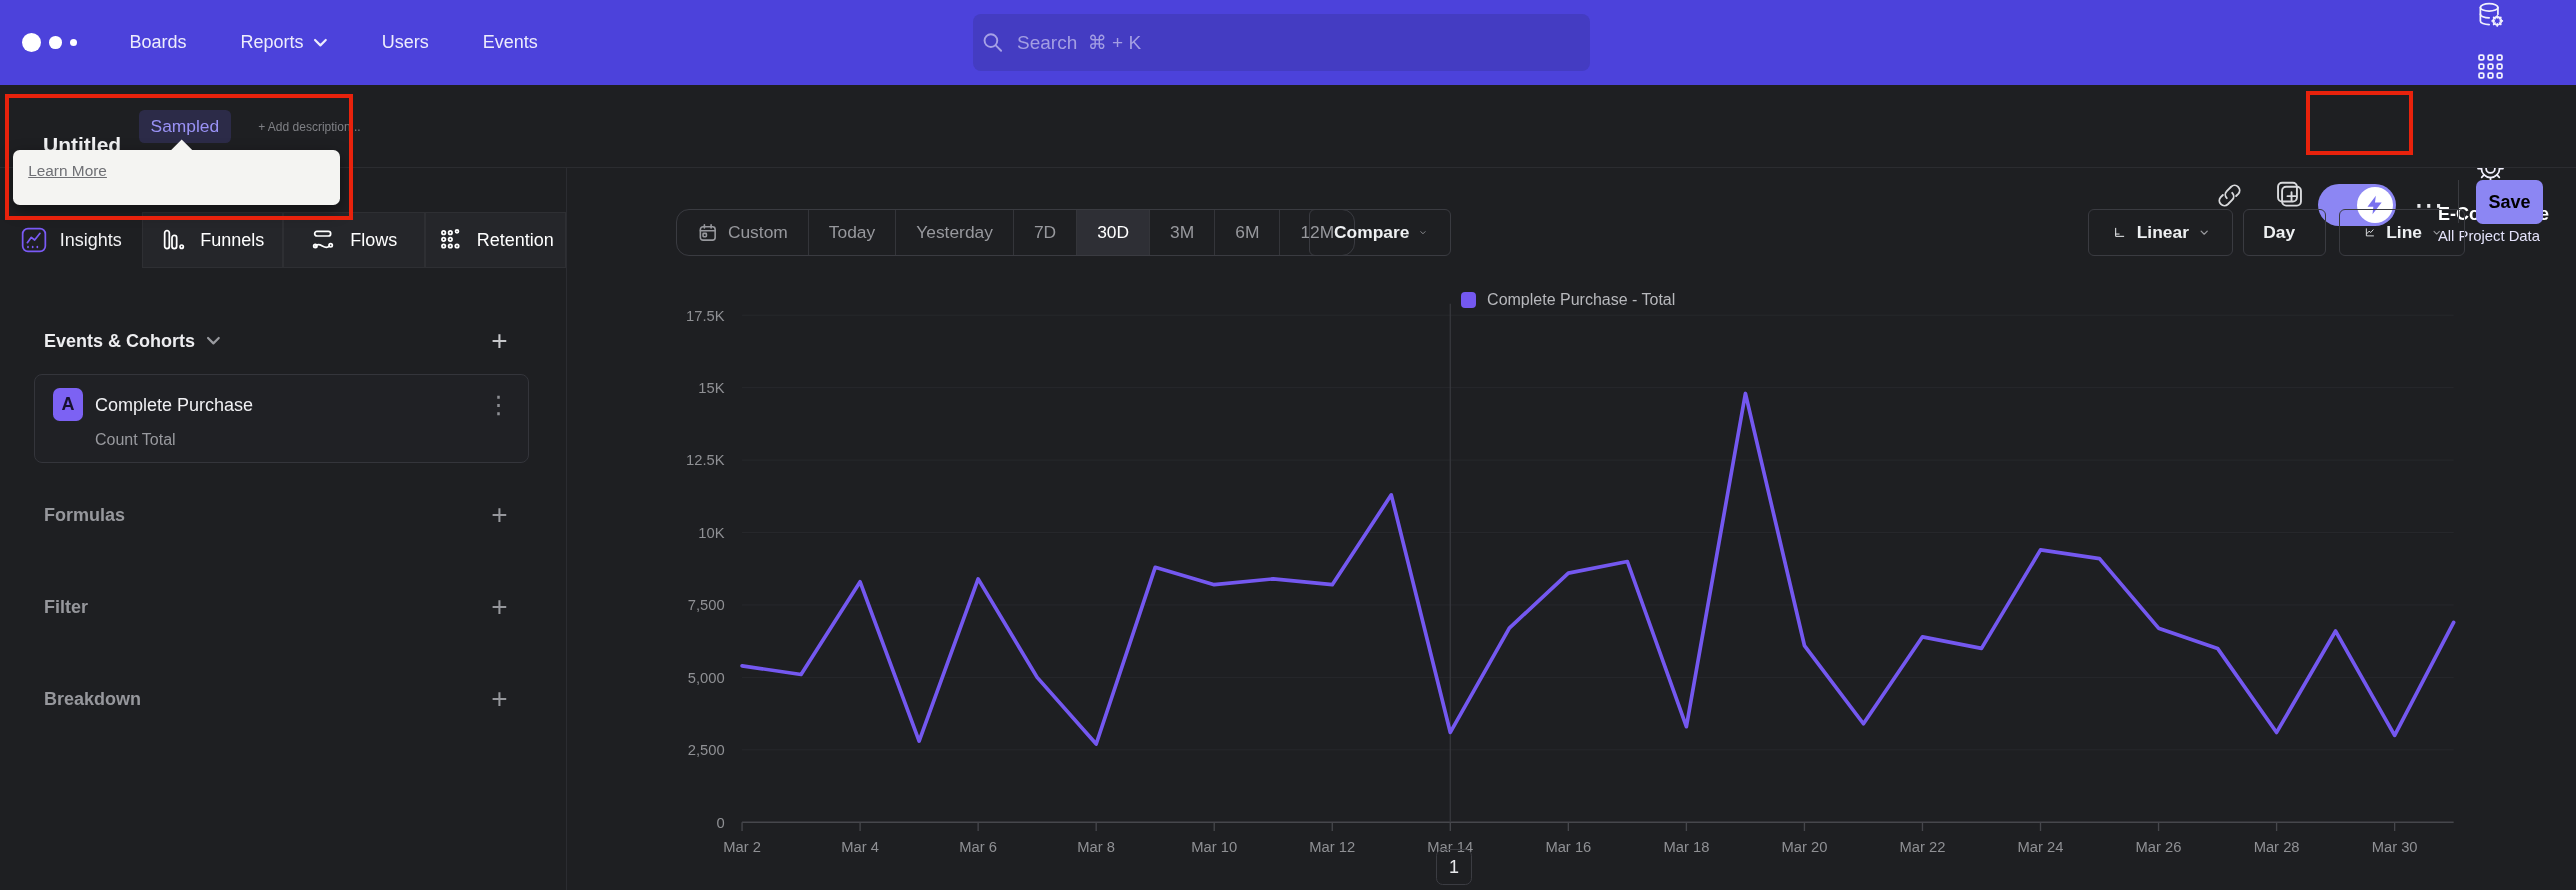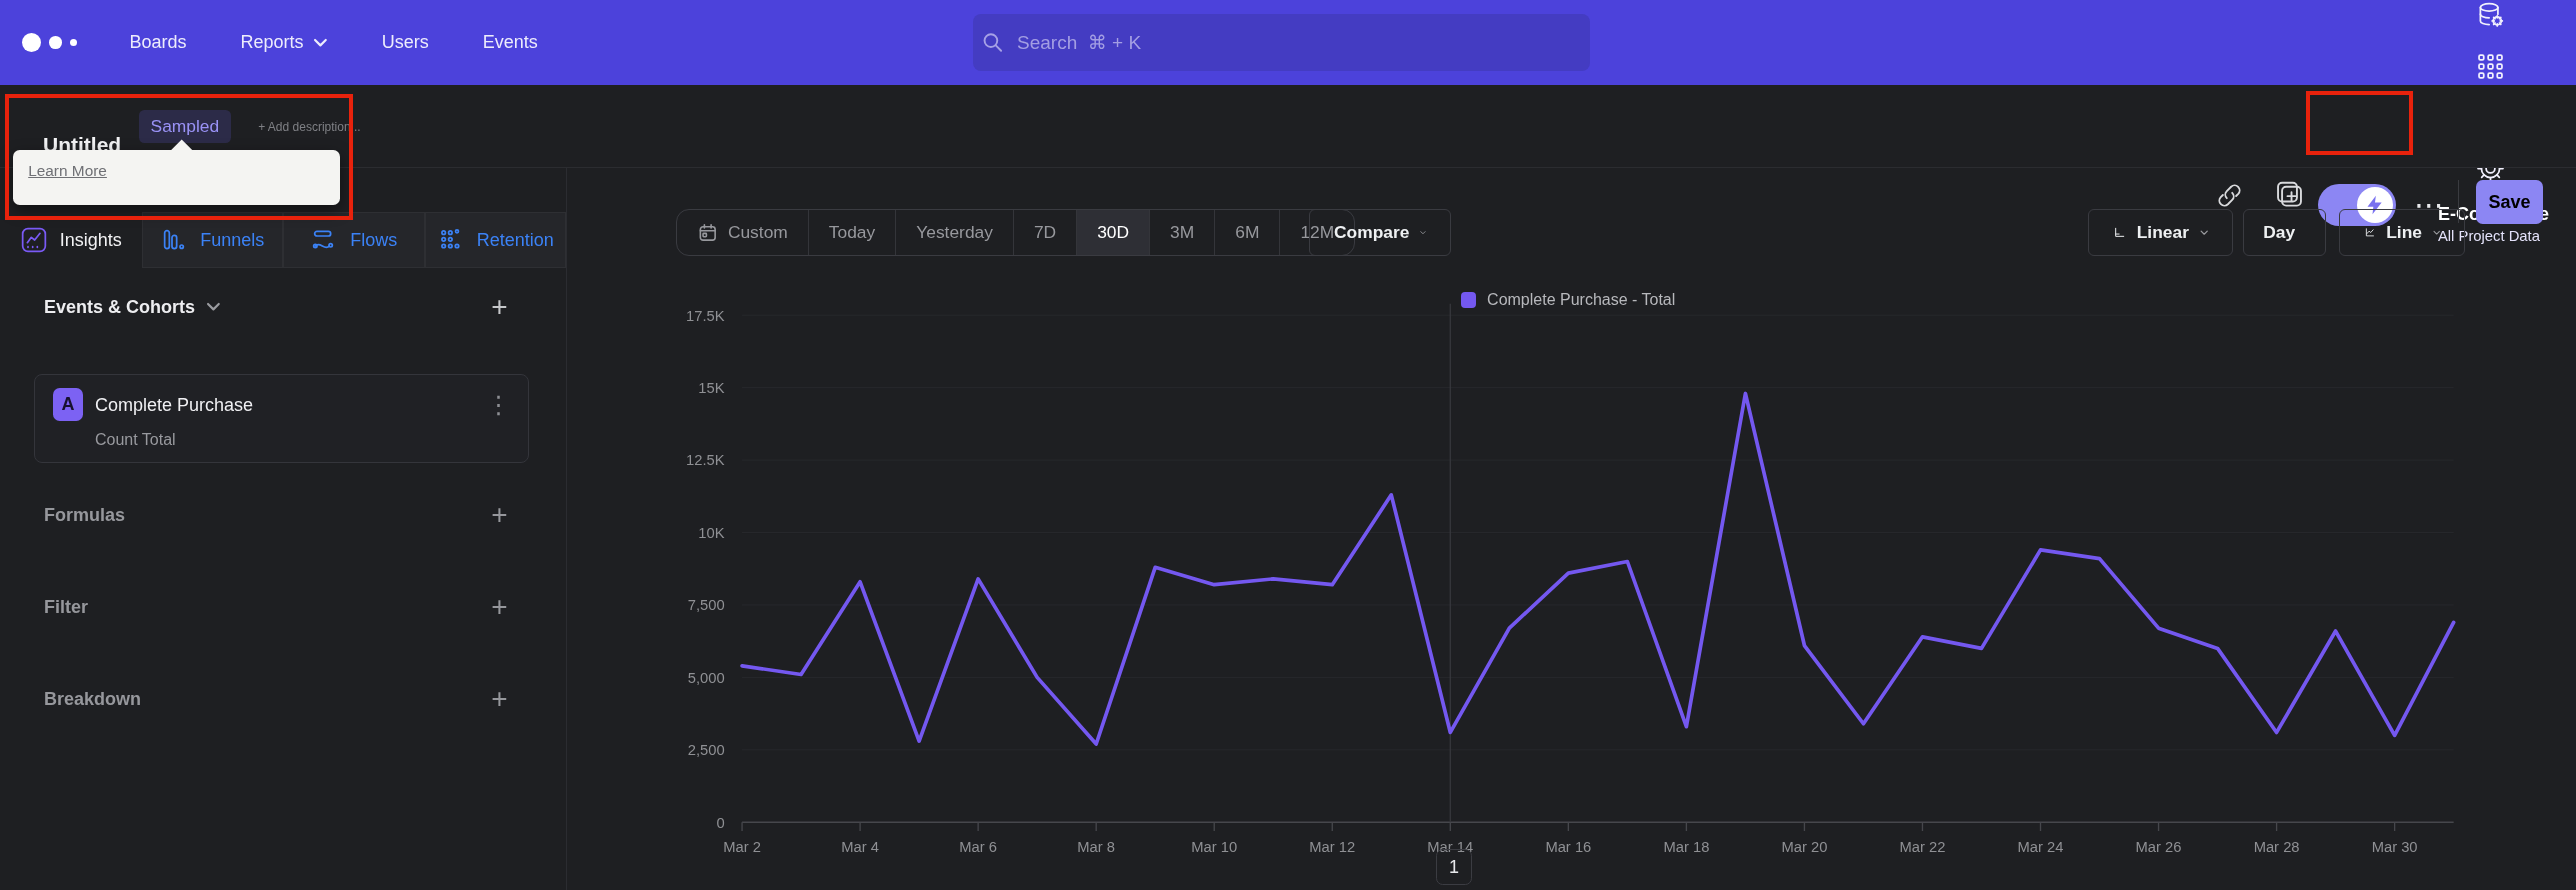--- a/index.html
+++ b/index.html
@@ -64,30 +64,30 @@
   .tooltip { position:absolute; left:13.4px; top:150px; width:327px; height:55px; z-index:55;
     background:#f4f4f2; border-radius:6.7px; padding:8px 14.8px; box-shadow:0 5.4px 16px rgba(0,0,0,.45); }
   .tooltip::before { content:""; position:absolute; left:160px; top:-7.4px; width:17.4px; height:17.4px;
     background:#f4f4f2; transform:rotate(45deg); }
   .tooltip .tl1 { font-size:17px; font-weight:700; color:#1a1b1e; position:relative; }
   .tooltip .tl2 { font-size:15.4px; color:#6f7075; text-decoration:underline; margin-top:4px; position:relative; cursor:pointer; }
 
   
   .tabstrip { position:absolute; left:0; top:212px; width:566px; height:56px; display:flex; }
   .tab { flex:1 1 0; display:flex; align-items:center; justify-content:center; gap:12px;
-    font-size:18px; color:#3b82f6; background:#25262a; border:0.7px solid #2e2f33; cursor:pointer; }
+    font-size:18px; color:#ffffff; background:#25262a; border:0.7px solid #2e2f33; cursor:pointer; }
   .tab.active { background:transparent; border-color:transparent; color:#f2f2f4; font-weight:500; }
   .tab svg { width:28px; height:28px; }
   .tab * { fill:none; stroke:currentColor; stroke-width:2.6; stroke-linecap:round; stroke-linejoin:round; }
   .tab.active .tabicon { color:#7a5af5; }
 
   .side-row { position:absolute; left:0; width:566px; height:42px; display:flex; align-items:center; }
   .side-row .plus { position:absolute; left:484px; width:31px; height:31px; display:flex; align-items:center;
     justify-content:center; font-size:28px; font-weight:300; color:#c6c7ca; cursor:pointer; }
-  .events-header { top:286px; }
+  .events-header { top:320px; }
   .events-header .lbl { margin-left:44px; font-size:18px; font-weight:600; color:#ededf0; }
   .events-header .chev { color:#9a9ba0; margin-left:10.7px; }
   .section-row .lbl { margin-left:44px; font-size:18px; font-weight:600; color:#96979c; }
   .section-row .plus { color:#96979c; }
 
   .event-card { position:absolute; left:34px; top:374px; width:495px; height:89px;
     border:0.7px solid #34353b; border-radius:8px; background:#202125; cursor:pointer; }
   .event-badge { position:absolute; left:18px; top:13.4px; width:30px; height:33px; border-radius:6.7px;
     background:#7c62f3; display:flex; align-items:center; justify-content:center;
     color:#17112f; font-size:18px; font-weight:700; }

